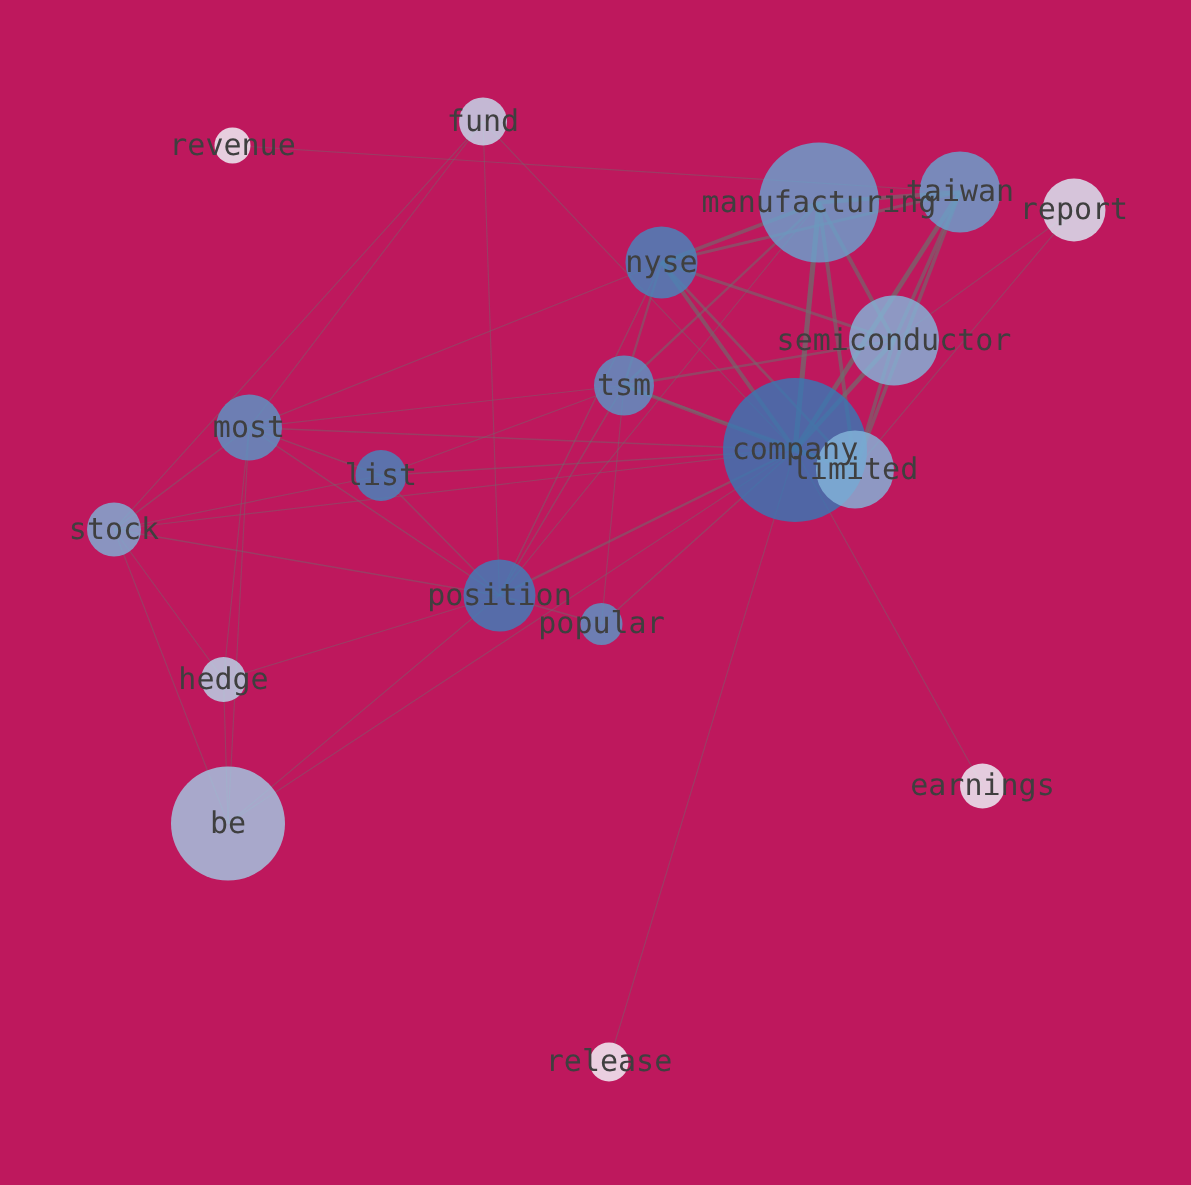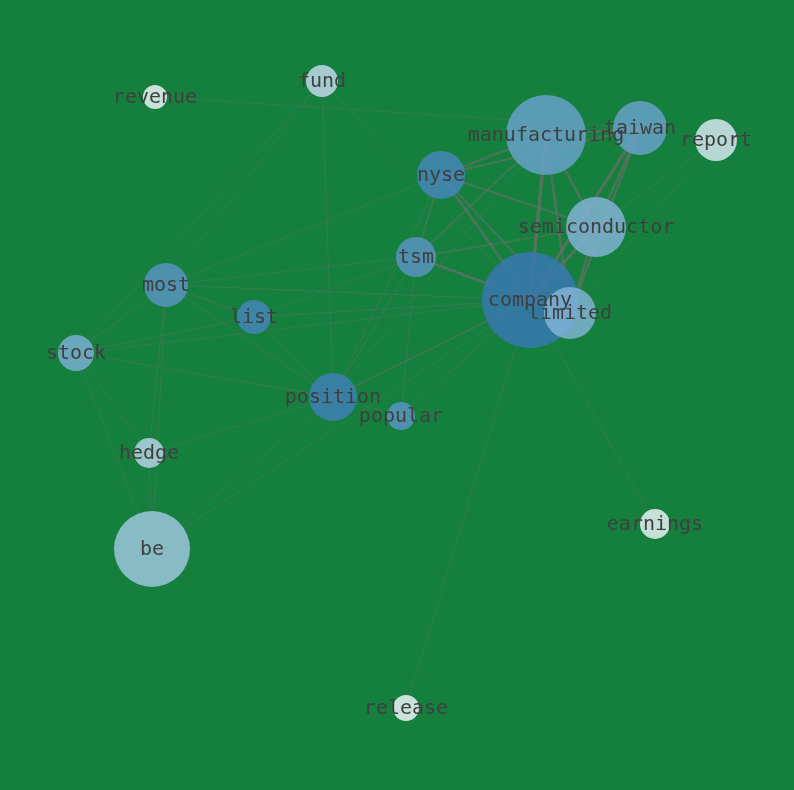--- a/index.html
+++ b/index.html
@@ -5,21 +5,21 @@
   html, body {
     margin: 0;
     padding: 0;
     background: #ffffff;
     font-family: "DejaVu Sans Mono", "Liberation Mono", monospace;
   }
   .figure {
     position: relative;
     width: 794px;
     height: 790px;
-    background: #15803d;
+    background: #be185d;
     overflow: hidden;
   }
   svg { display: block; }
   text.node-label {
     font-family: "DejaVu Sans Mono", "Liberation Mono", monospace;
     font-size: 20px;
     fill: #3f3f3f;
     text-anchor: middle;
   }
 </style>

